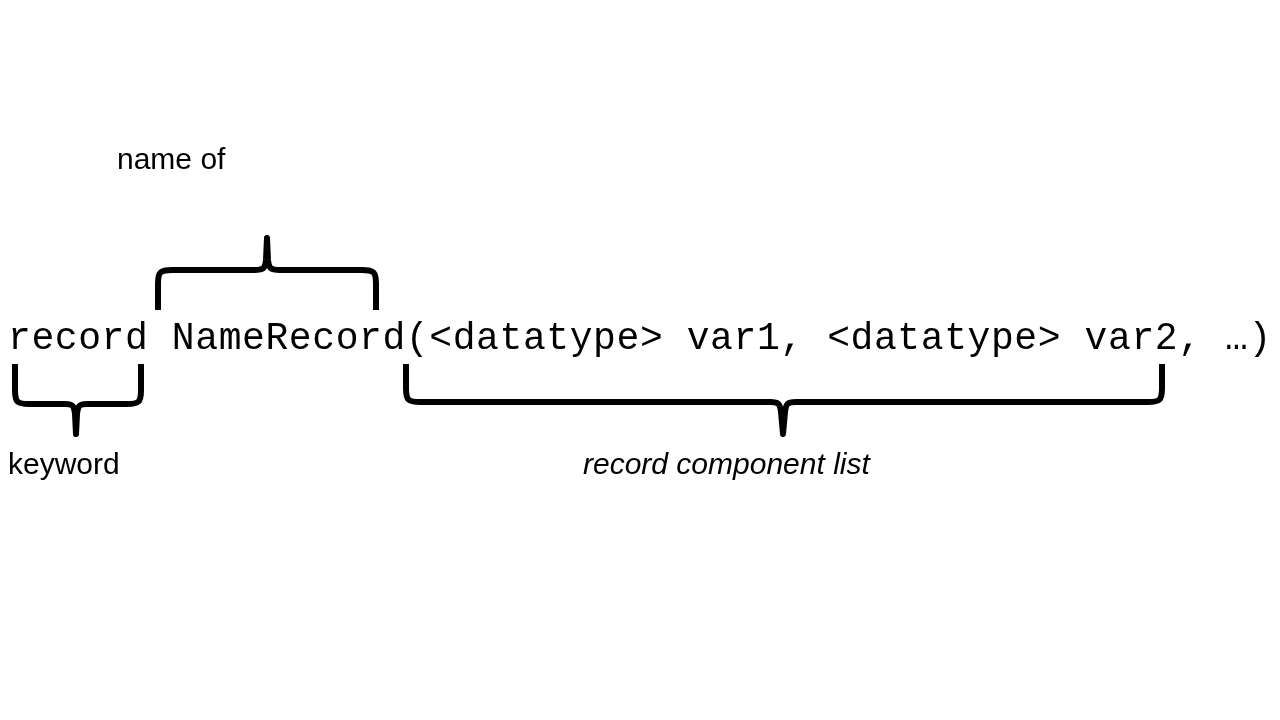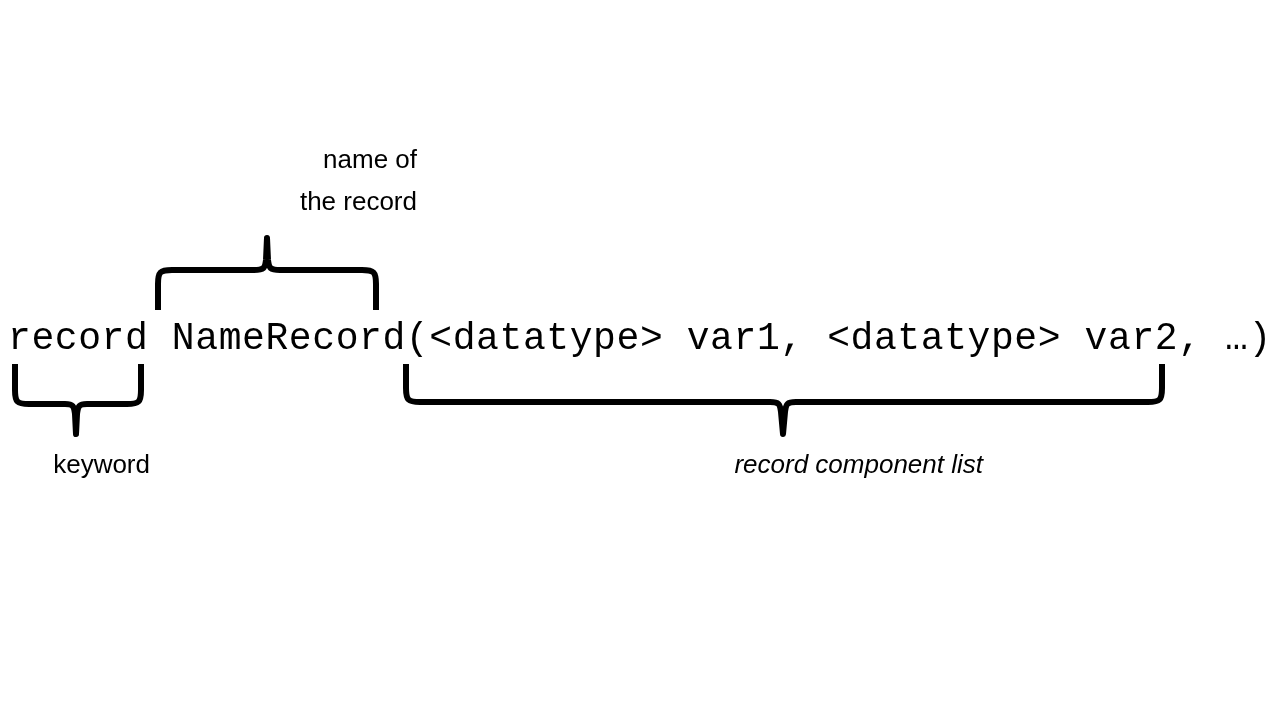--- a/index.html
+++ b/index.html
@@ -30,33 +30,33 @@
     line-height: 46px;
     letter-spacing: 0.6px;
     color: #000000;
     white-space: pre;
   }
 
   
   .label {
     position: absolute;
     font-family: "Liberation Sans", sans-serif;
-    font-size: 26px;
+    font-size: 30px;
     line-height: 42px;
     color: #000000;
     white-space: pre;
-    text-align: right;
+    text-align: left;
   }
   #label-name-of-record {
     left: 117px;
     top: 138px;
     width: 300px;
   }
   #label-keyword {
-    left: 0px;
+    left: 8px;
     top: 443px;
     width: 150px;
   }
   #label-record-component-list {
     left: 583px;
     top: 443px;
     width: 400px;
     font-style: italic;
   }
 
@@ -118,19 +118,19 @@
              L 372,40
              C 381,40 382,42 383,50
              L 385,72
              L 387,50
              C 388,42 389,40 398,40
              L 750,40
              C 762,40 764,38 764,26
              L 764,2"></path>
   </svg>
 
-  <div class="label" id="label-name-of-record"><span>name of</span><br><span>the record</span></div>
+  <div class="label" id="label-name-of-record"><span>name of</span><br></div>
 
   <div class="label" id="label-keyword">keyword</div>
 
   <div class="label" id="label-record-component-list">record component list</div>
 
 </div>
 
 </body></html>

